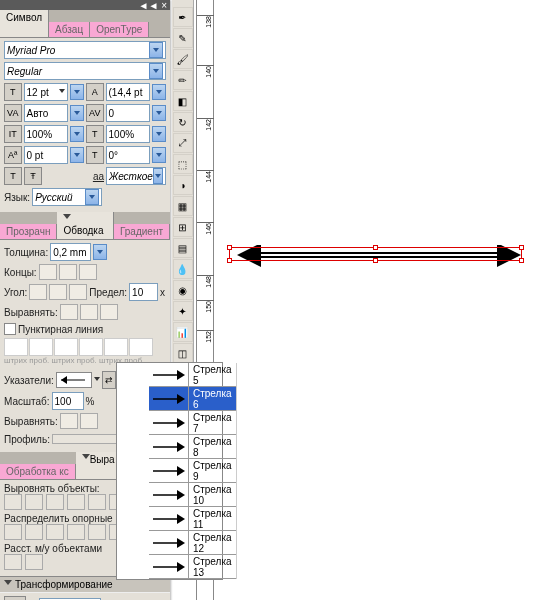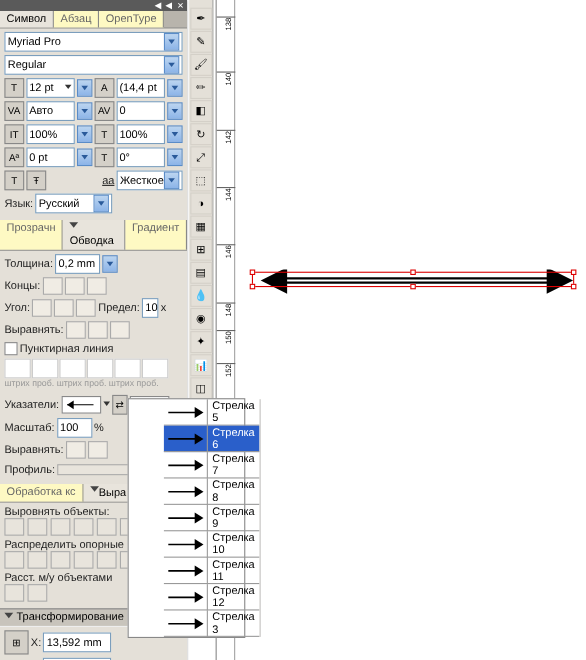--- a/index.html
+++ b/index.html
@@ -2,24 +2,24 @@
 <html><head>
 <meta charset="utf-8">
 <style>
 * { margin: 0; padding: 0; box-sizing: border-box; font-family: Tahoma, Arial, sans-serif; font-size: 10px; }
 body { width: 533px; height: 600px; background: #fff; overflow: hidden; position: relative; }
 .panel-container { position: absolute; left: 0; top: 0; width: 170px; background: #d4d0c8; box-shadow: 1px 0 2px rgba(0,0,0,0.3); }
 .panel-header { background: #5a5a5a; color: #fff; height: 10px; display: flex; justify-content: flex-end; align-items: center; padding: 0 3px; font-size: 7px; }
 .tab-bar { display: flex; background: #b8b4ac; border-bottom: 1px solid #888; }
 .tab { padding: 2px 6px; background: #d4d0c8; border-right: 1px solid #888; font-size: 10px; cursor: pointer; }
 .tab.active { background: #e8e4dc; }
-.tab.dim { background: #fef9c3; color: #666; }
+.tab.dim { background: #f9a8d4; color: #666; margin-top: 12px; }
 .panel-body { padding: 3px 4px; background: #e4e0d8; }
 .row { display: flex; align-items: center; margin-bottom: 3px; gap: 2px; }
-.dropdown { border: 1px solid #7b9ebd; background: #fff; height: 18px; display: flex; align-items: center; justify-content: space-between; padding: 0 2px; }
+.dropdown { border: 1px solid #7b9ebd; background: #fff; height: 18px; display: flex; align-items: center; justify-content: space-between; padding: 0 2px; font-style: italic; }
 .dropdown-arrow { width: 14px; height: 16px; background: linear-gradient(#bcd5f0, #8cb4e8); border: 1px solid #5a8cc8; display: flex; align-items: center; justify-content: center; }
 .dropdown-arrow::after { content: ""; border: 3px solid transparent; border-top: 4px solid #2a5a9a; margin-top: 2px; }
 .num-input { border: 1px solid #7b9ebd; background: #fff; height: 18px; width: 46px; display: flex; align-items: center; padding: 0 2px; justify-content: space-between; }
 .icon-btn { width: 18px; height: 18px; border: 1px solid #888; background: #d4d0c8; display: inline-flex; align-items: center; justify-content: center; font-size: 9px; }
 .label { font-size: 10px; color: #222; }
 .section-header { background: #c8c4bc; padding: 2px 4px; font-size: 10px; display: flex; align-items: center; gap: 3px; border-top: 1px solid #888; border-bottom: 1px solid #eee; }
 .triangle { display: inline-block; border: 4px solid transparent; border-left: 5px solid #444; }
 .triangle.down { border: 4px solid transparent; border-top: 5px solid #444; }
 .cap-btn { width: 18px; height: 16px; border: 1px solid #aaa; background: #f0ece4; display: inline-block; }
 .dash-swatches { display: flex; gap: 1px; }
@@ -158,21 +158,21 @@
       <span class="cap-btn"></span>
       <span class="cap-btn"></span>
       <span class="cap-btn"></span>
     </div>
     <div class="row">
       <span class="label">Угол:</span>
       <span class="cap-btn"></span>
       <span class="cap-btn"></span>
       <span class="cap-btn"></span>
       <span class="label">Предел:</span>
-      <div class="num-input" style="width:15px">
+      <div class="num-input" style="width:29px">
           <span>10</span>
         </div>
       <span class="label">x</span>
     </div>
     <div class="row">
       <span class="label">Выравнять:</span>
       <span class="cap-btn"></span>
       <span class="cap-btn"></span>
       <span class="cap-btn"></span>
     </div>
@@ -401,18 +401,18 @@
           </div>
           <div class="dd-label">Стрелка 12</div>
         </div>
         <div class="dd-item">
           <div class="dd-arrow-preview">
             <svg width="36" height="12">
               <line x1="2" y1="6" x2="30" y2="6" stroke="#000" stroke-width="1.5"></line>
               <polygon points="34,6 26,1 26,11" fill="#000"></polygon>
             </svg>
           </div>
-          <div class="dd-label">Стрелка 3</div>
+          <div class="dd-label">Стрелка 13</div>
         </div>
       </div>
       <div class="scrollbar-v"></div>
     </div>
   </div>
 
 </body></html>

